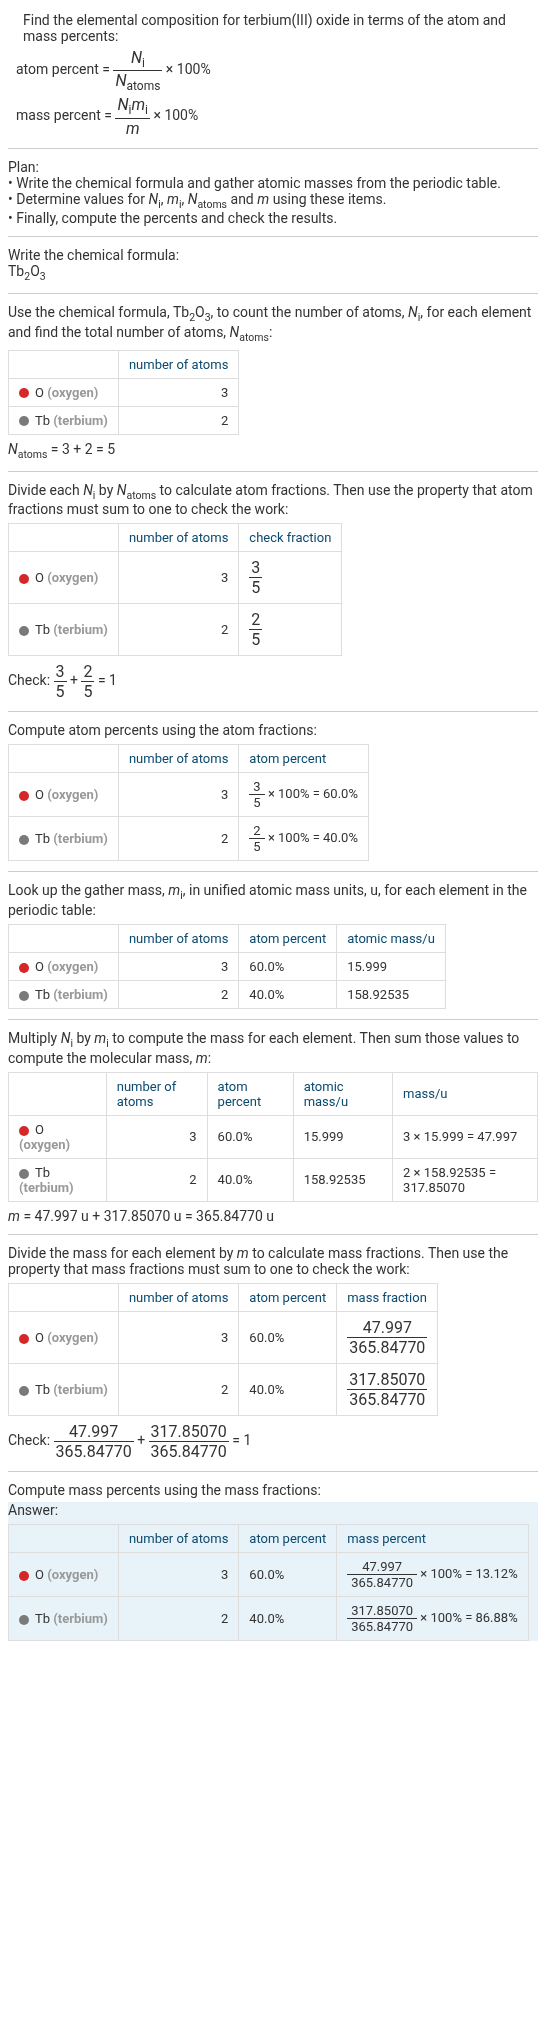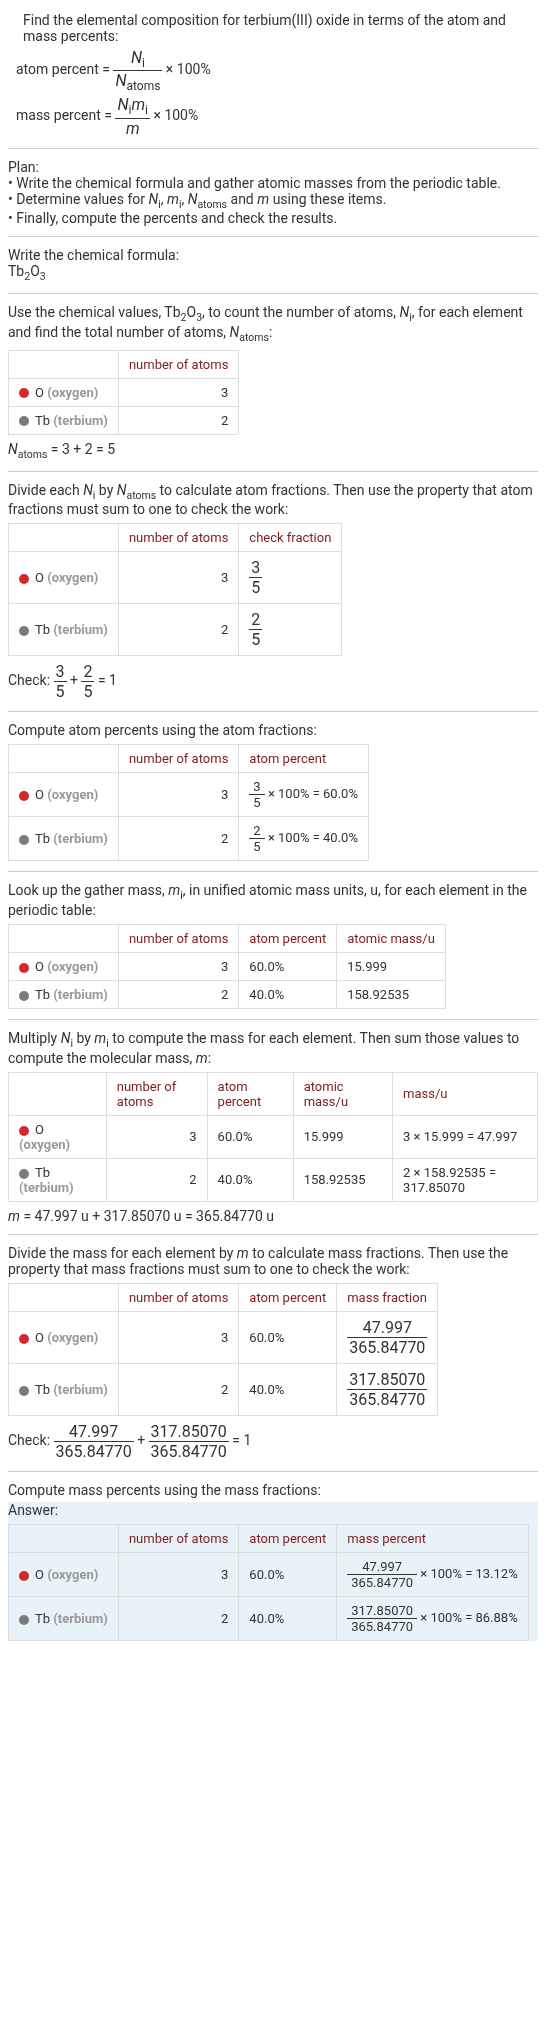--- a/index.html
+++ b/index.html
@@ -57,21 +57,21 @@
     margin: 6px 0;
   }
   th, td {
     border: 1px solid #ddd;
     padding: 6px 10px;
     font-size: 13px;
     vertical-align: middle;
   }
   th {
     font-weight: normal;
-    color: #7f1d1d;
+    color: #0c4a6e;
     text-align: left;
   }
   td.num {
     text-align: right;
   }
   .dot {
     display: inline-block;
     width: 10px;
     height: 10px;
     border-radius: 50%;
@@ -124,21 +124,21 @@
 <hr>
 
 <div>Write the chemical formula:</div>
 <div>
   <span>Tb</span><span class="sub">2</span><span>O</span><span class="sub">3</span>
 </div>
 
 <hr>
 
 <div>
-  <span>Use the chemical values, Tb</span><span class="sub">2</span><span>O</span><span class="sub">3</span><span>, to count the number of atoms, </span><i>N</i><span class="sub">i</span><span>, for each element and find the total number of atoms, </span><i>N</i><span class="sub">atoms</span><span>:</span>
+  <span>Use the chemical formula, Tb</span><span class="sub">2</span><span>O</span><span class="sub">3</span><span>, to count the number of atoms, </span><i>N</i><span class="sub">i</span><span>, for each element and find the total number of atoms, </span><i>N</i><span class="sub">atoms</span><span>:</span>
 </div>
 
 <table>
   <tbody>
       <tr>
         <th></th>
         <th>number of atoms</th>
       </tr>
   <tr>
     <td><span class="dot dot-o"></span><span>O</span> <span class="elname">(oxygen)</span></td>

